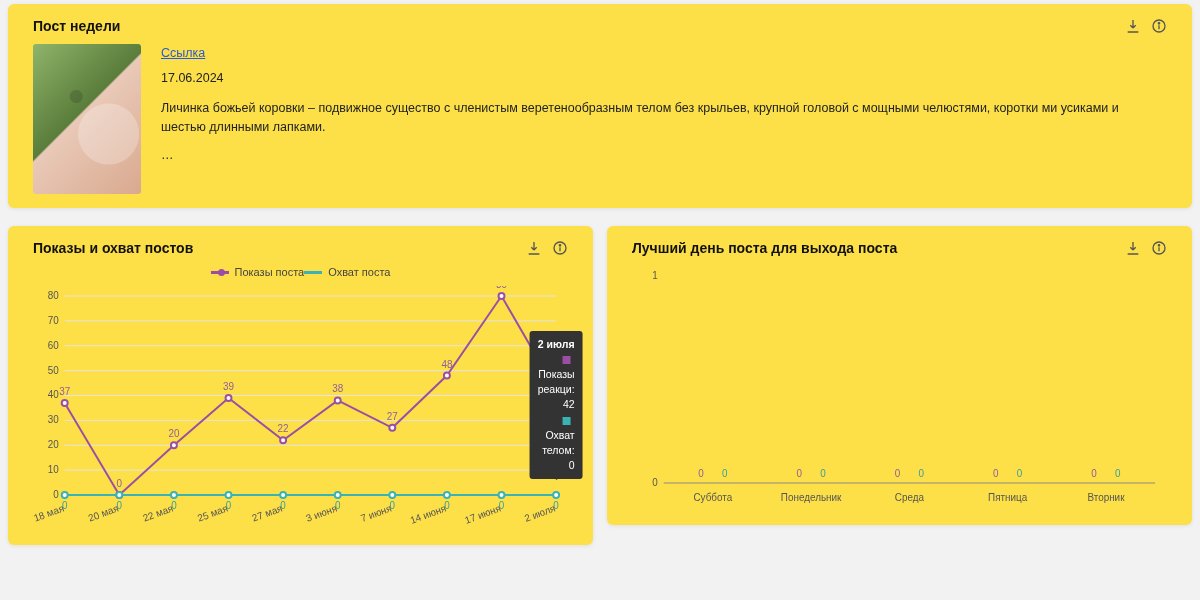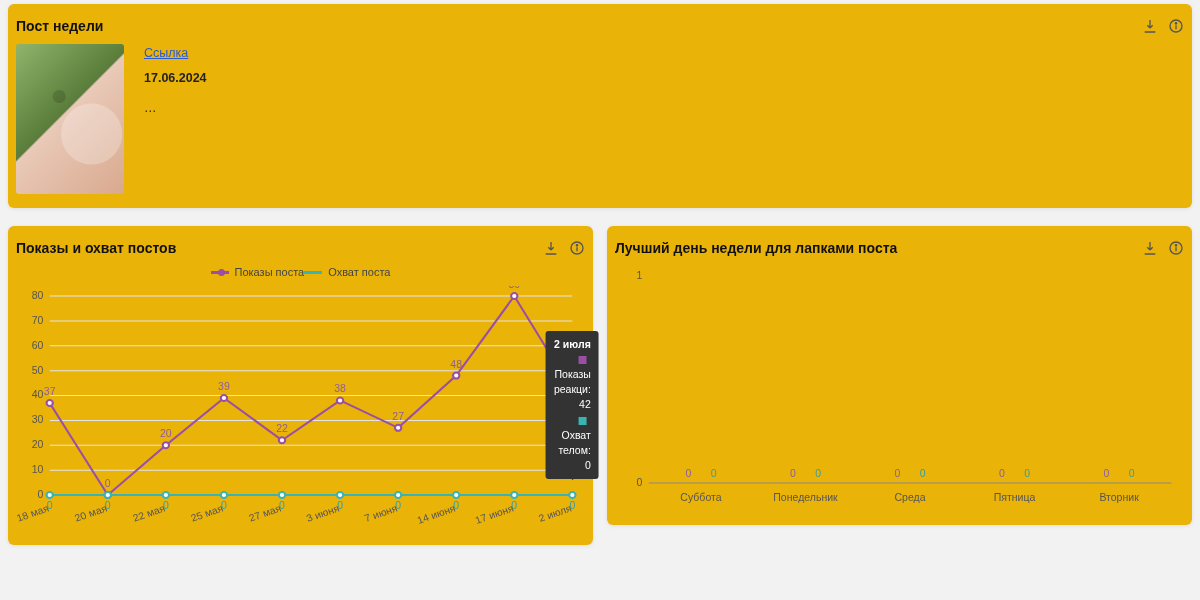--- a/index.html
+++ b/index.html
@@ -5,24 +5,24 @@
   * { box-sizing: border-box; margin: 0; padding: 0; }
   body {
     font-family: -apple-system, BlinkMacSystemFont, "Segoe UI", Arial, sans-serif;
     background: #f2f2f2;
     width: 1200px;
     height: 600px;
     overflow: hidden;
     padding: 0 8px;
   }
   .card {
-    background: #eab308;
+    background: #fde047;
     border-radius: 6px;
     box-shadow: 0 1px 4px rgba(0,0,0,0.08);
-    padding: 14px 8px;
+    padding: 14px 25px;
     margin: 4px 0 14px 0;
   }
   .card-header {
     display: flex;
     align-items: center;
     justify-content: space-between;
     margin-bottom: 10px;
   }
   .card-title {
     font-size: 14px;
@@ -40,21 +40,21 @@
     position:relative; overflow:hidden;
   }
   .thumb::after{
     content:""; position:absolute; inset:0;
     background:
       radial-gradient(circle at 40% 35%, rgba(0,0,0,0.15) 0 6px, transparent 7px),
       radial-gradient(circle at 70% 60%, rgba(255,255,255,0.25) 0 30px, transparent 31px);
   }
   .post-body { flex:1; font-size:12.5px; color:#222; line-height:1.55; }
   .post-link { color:#2a5bd7; font-size:12.5px; display:inline-block; margin-bottom:6px; }
-  .post-date { font-weight:700; font-size:12.5px; margin-bottom:10px; }
+  .post-date { font-weight:400; font-size:12.5px; margin-bottom:10px; }
   .post-text { margin-bottom:8px; }
   .legend { display:flex; justify-content:center; font-size:11px; color:#444; margin:4px 0 8px; }
   .leg-item { display:flex; align-items:center; gap:6px; }
   .swatch { width:18px; height:3px; display:inline-block; position:relative; }
   .swatch.dot::after{content:"";position:absolute;left:7px;top:-2px;width:7px;height:7px;border-radius:50%;background:inherit;}
   .chart-wrap { position:relative; height:245px; }
   svg { display:block; }
   .axis-label { font-size:10px; fill:#555; }
   .xlab { font-size:10px; fill:#555; }
   .val-label { font-size:10px; fill:#666; text-anchor:middle; }
@@ -89,20 +89,21 @@
             <circle cx="12" cy="8" r="1" fill="currentColor"></circle>
           </svg>
       </span>
     </div>
   </div>
   <div class="post-row">
     <div class="thumb"></div>
     <div class="post-body">
       <a href="#" class="post-link">Ссылка</a>
       <div class="post-date">17.06.2024</div>
+      <div class="post-text">Личинка божьей коровки – подвижное существо с членистым веретенообразным телом без крыльев, крупной головой с мощными челюстями, коротки ми усиками и шестью длинными лапками.</div>
       <div>…</div>
     </div>
   </div>
 </div>
 
 <div class="row">
 
   <div class="col">
     <div class="card">
       <div class="card-header">
@@ -219,21 +220,21 @@
             <span>0</span>
           </div>
         </div>
       </div>
     </div>
   </div>
 
   <div class="col">
     <div class="card">
       <div class="card-header">
-        <div class="card-title">Лучший день недели для лапками поста</div>
+        <div class="card-title">Лучший день поста для выхода поста</div>
         <div class="card-actions">
           <span class="icon">
             <svg viewBox="0 0 24 24" width="16" height="16" fill="none" stroke="currentColor" stroke-width="2">
                 <path d="M12 3v12m0 0l-4-4m4 4l4-4M4 21h16"></path>
               </svg>
           </span>
           <span class="icon">
             <svg viewBox="0 0 24 24" width="16" height="16" fill="none" stroke="currentColor" stroke-width="2">
                 <circle cx="12" cy="12" r="9"></circle>
                 <line x1="12" y1="11" x2="12" y2="17"></line>

